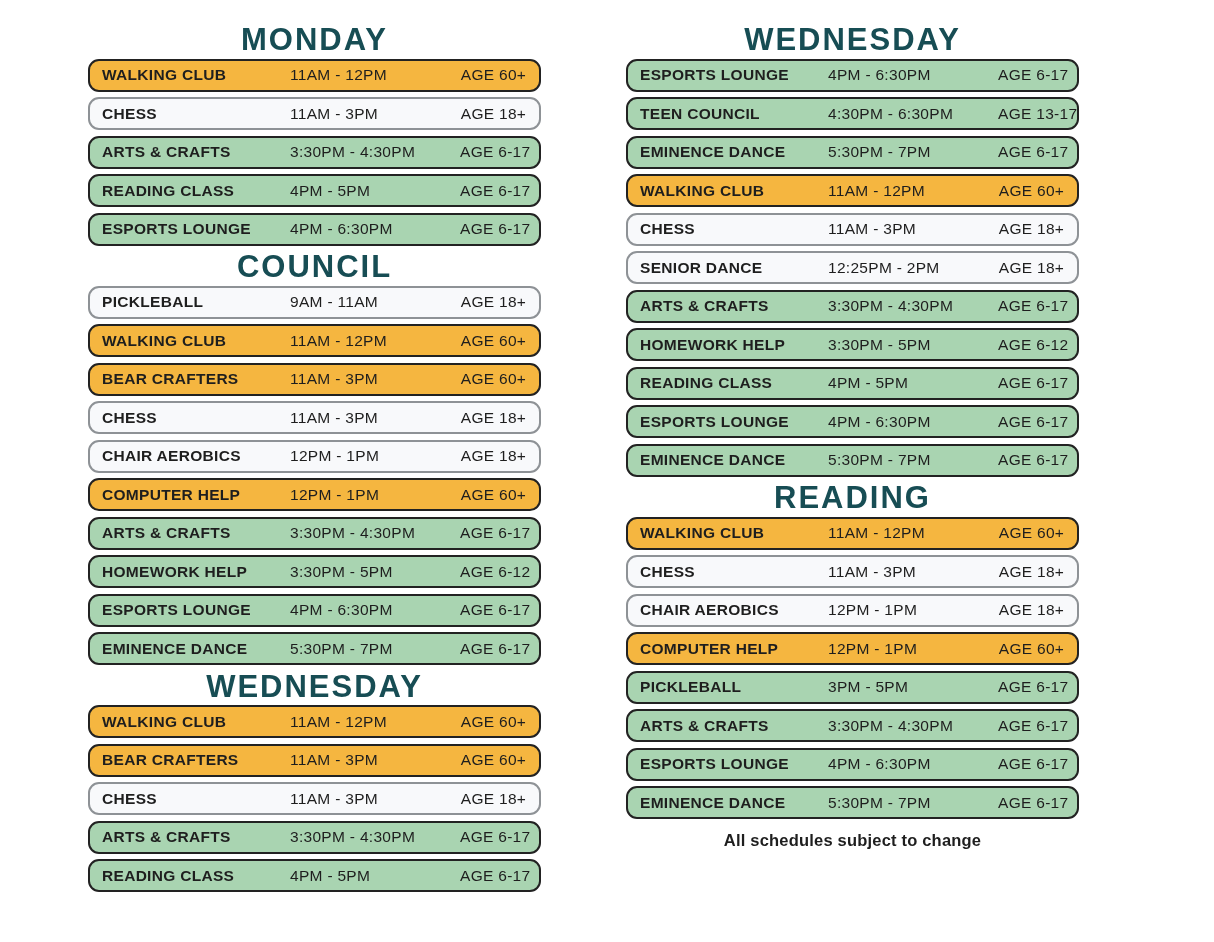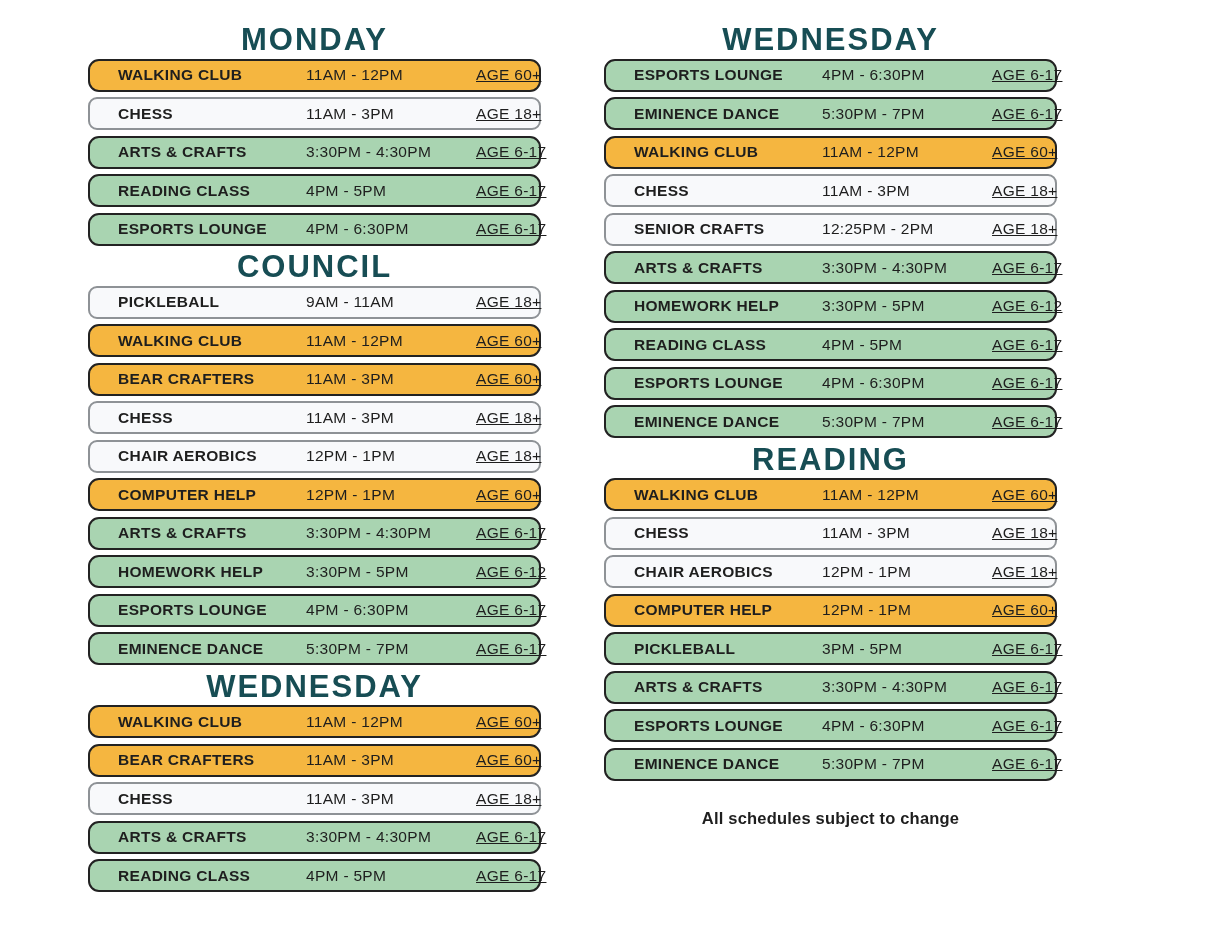--- a/index.html
+++ b/index.html
@@ -18,70 +18,69 @@
     background: #ffffff;
     width: 1214px;
     height: 942px;
     font-family: "Liberation Sans", sans-serif;
     color: var(--text);
     overflow: hidden;
   }
   .page {
     display: flex;
     padding: 24px 0 0 88px;
-    gap: 63px;
+    gap: 85px;
   }
   .col { width: 453px; flex: none; }
   .day-section { margin: 0; }
   .day-heading {
     margin: 5px 0 2px 0;
     text-align: center;
     font-size: 31px;
     line-height: 1.05;
     font-weight: 800;
     letter-spacing: 2px;
     color: var(--heading);
   }
   .day-section:first-child .day-heading { margin-top: 0; }
   .row {
     display: flex;
     align-items: center;
     height: 33px;
     margin-bottom: 5.5px;
-    padding: 0 28px;
+    padding: 0 12px;
     border: 2px solid var(--border-dark);
     border-radius: 11px;
     font-size: 15.5px;
     background: #fff;
   }
   .row .name {
     font-weight: 700;
     width: 188px;
     flex: none;
     letter-spacing: 0.3px;
     white-space: nowrap;
   }
   .row .time {
     width: 170px;
     flex: none;
     letter-spacing: 0.3px;
     white-space: nowrap;
   }
   .row .age {
     flex: 1;
-    text-align: left;
+    text-align: center;
     letter-spacing: 0.3px;
     white-space: nowrap;
-    text-decoration: underline;
   }
   .cat-senior { background: var(--senior); border-color: var(--border-dark); }
-  .cat-adult  { background: var(--adult);  border-color: var(--border-light); border-radius: 9px; }
+  .cat-adult  { background: var(--adult);  border-color: var(--border-light); }
   .cat-youth  { background: var(--youth);  border-color: var(--border-dark); }
   .footer {
-    margin-top: 28px;
+    margin-top: 12px;
     text-align: center;
     font-size: 16.5px;
     font-weight: 700;
     letter-spacing: 0.2px;
   }
 </style>
 </head>
 <body>
 
 <div class="page">
@@ -227,20 +226,25 @@
     <div class="sections">
   <section class="day-section">
     <h2 class="day-heading">WEDNESDAY</h2>
     <div class="rows">
   <div class="row cat-youth">
     <span class="name">ESPORTS LOUNGE</span>
     <span class="time">4PM - 6:30PM</span>
     <span class="age">AGE 6-17</span>
   </div>
 
+  <div class="row cat-youth">
+    <span class="name">TEEN COUNCIL</span>
+    <span class="time">4:30PM - 6:30PM</span>
+    <span class="age">AGE 13-17</span>
+  </div>
 
   <div class="row cat-youth">
     <span class="name">EMINENCE DANCE</span>
     <span class="time">5:30PM - 7PM</span>
     <span class="age">AGE 6-17</span>
   </div>
 </div>
   </section>
 
   <section class="day-section">
@@ -251,21 +255,21 @@
     <span class="age">AGE 60+</span>
   </div>
 
   <div class="row cat-adult">
     <span class="name">CHESS</span>
     <span class="time">11AM - 3PM</span>
     <span class="age">AGE 18+</span>
   </div>
 
   <div class="row cat-adult">
-    <span class="name">SENIOR CRAFTS</span>
+    <span class="name">SENIOR DANCE</span>
     <span class="time">12:25PM - 2PM</span>
     <span class="age">AGE 18+</span>
   </div>
 
   <div class="row cat-youth">
     <span class="name">ARTS &amp; CRAFTS</span>
     <span class="time">3:30PM - 4:30PM</span>
     <span class="age">AGE 6-17</span>
   </div>
 

